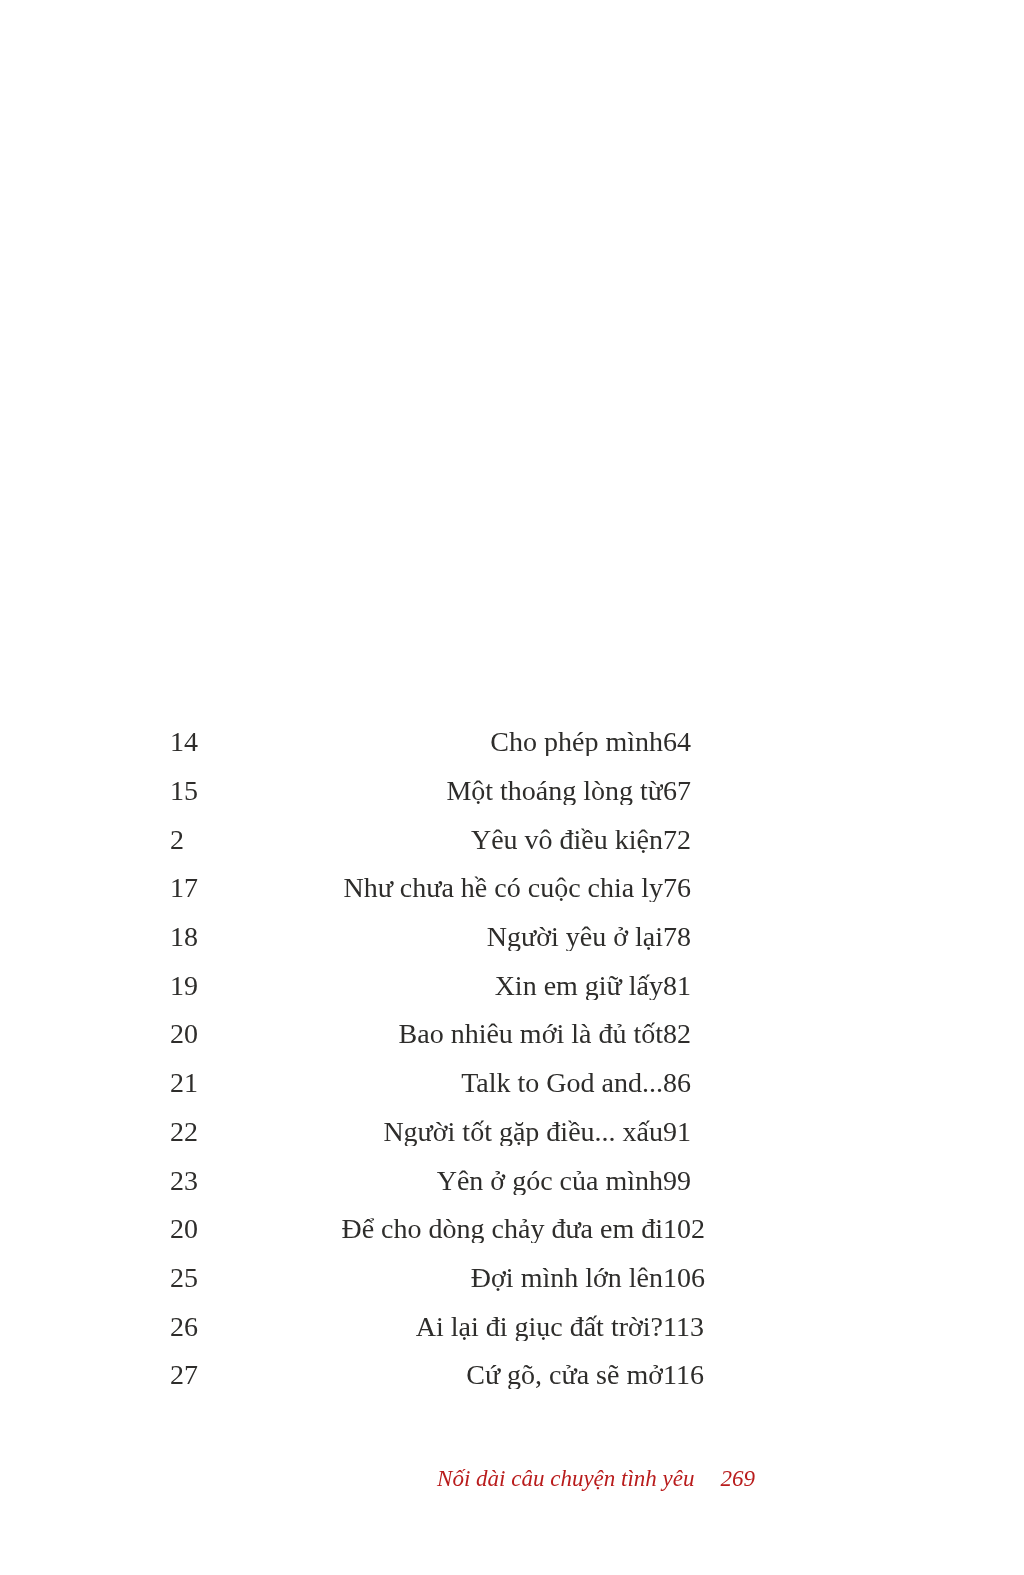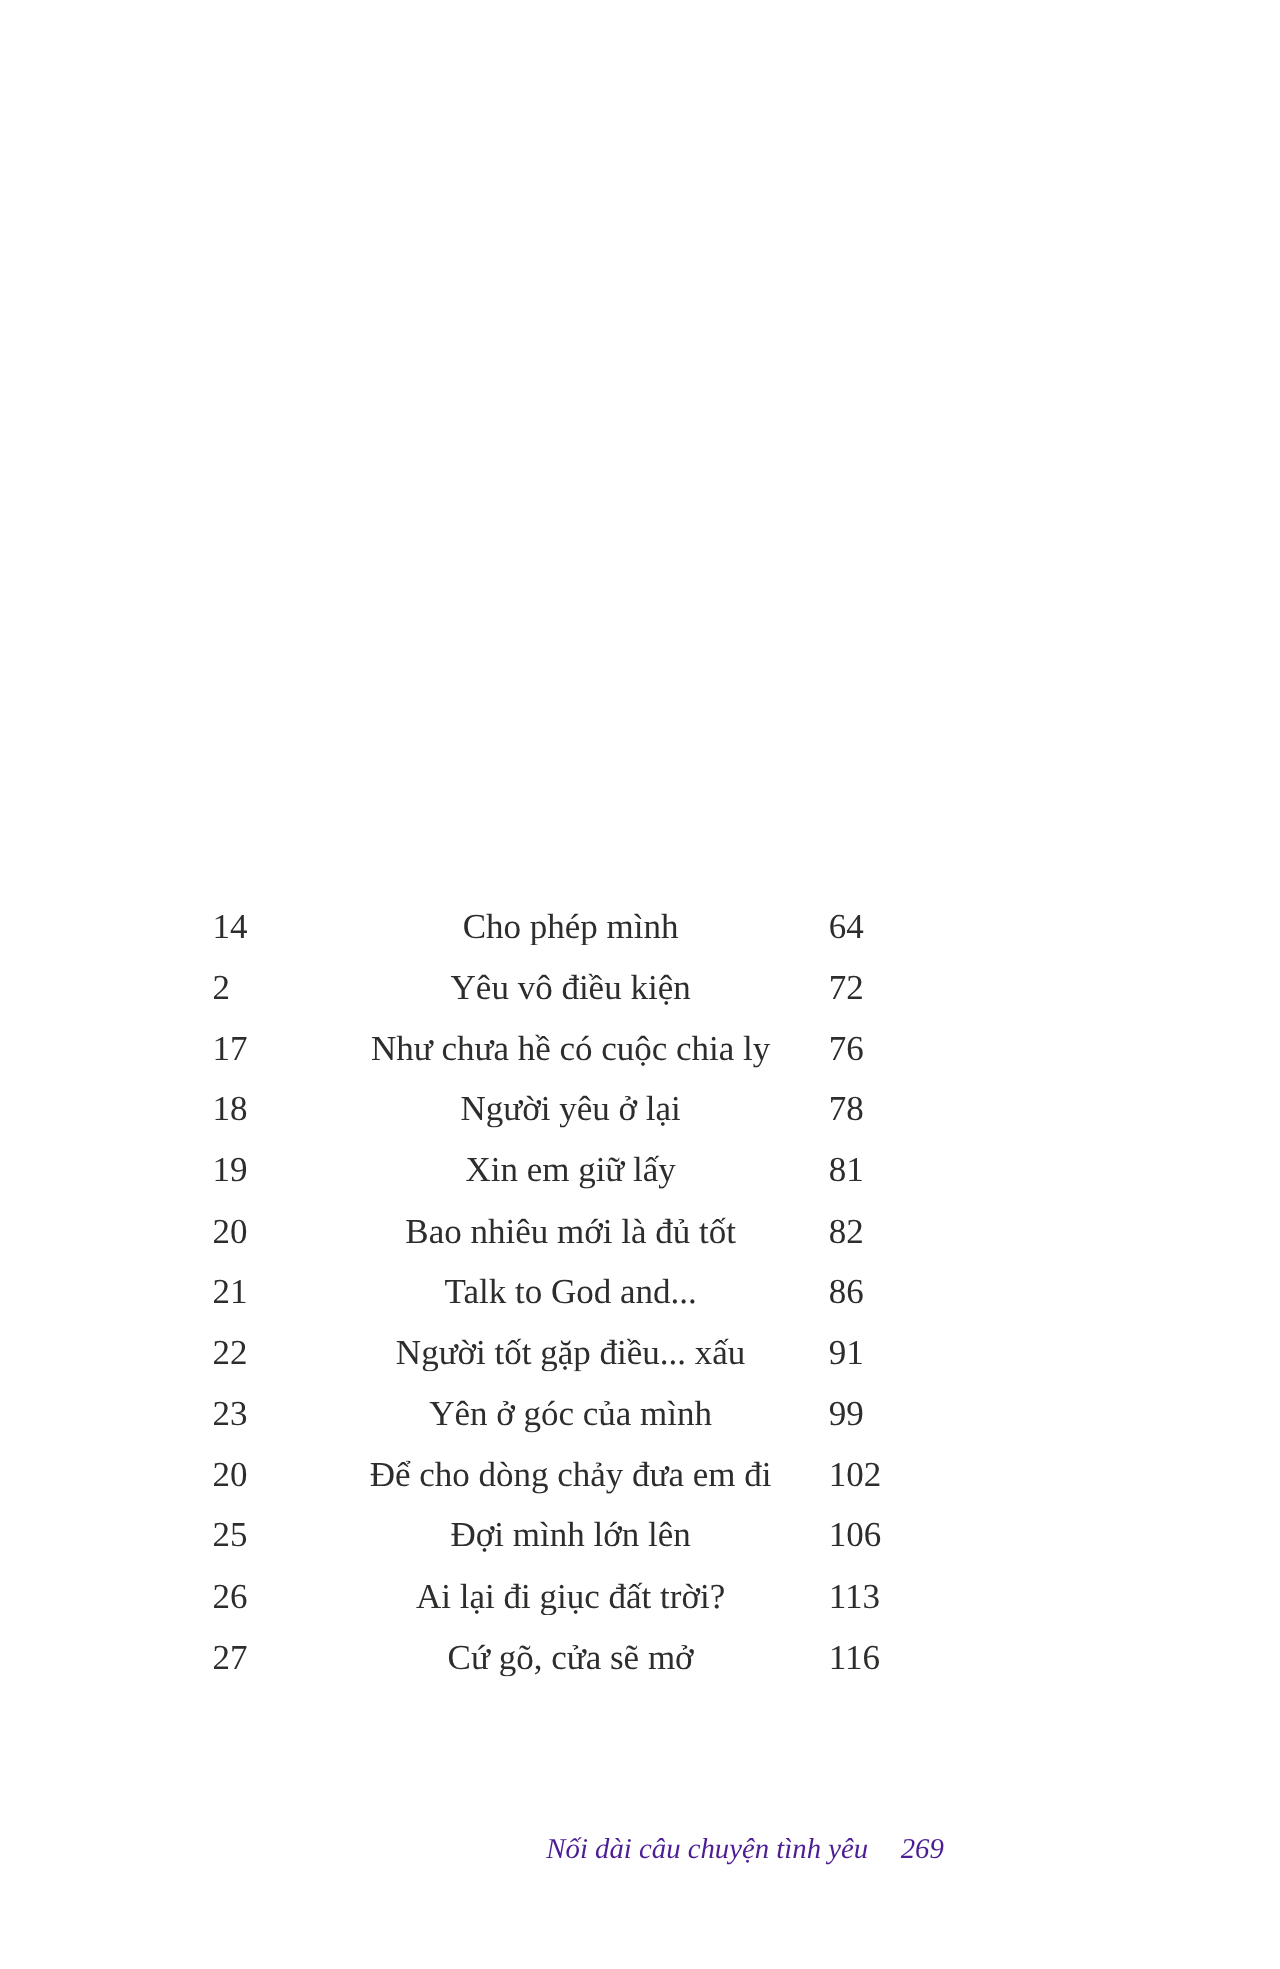--- a/index.html
+++ b/index.html
@@ -29,55 +29,60 @@
     font-size: 28px;
     line-height: 1;
   }
   .toc-row .num {
     width: 80px;
     flex: 0 0 80px;
     text-align: left;
   }
   .toc-row .title {
     flex: 1 1 auto;
-    text-align: center;
+    text-align: right;
     white-space: nowrap;
     overflow: hidden;
   }
   .toc-row .pagenum {
     flex: 0 0 70px;
     text-align: left;
   }
   .running-footer {
     position: absolute;
     top: 1466px;
     right: 129px;
     font-size: 23px;
     font-style: italic;
     white-space: nowrap;
-    color: #4c1d95;
+    color: #b91c1c;
   }
   .running-footer .footer-page {
     margin-left: 26px;
     font-style: italic;
   }
 </style>
 </head>
 <body>
 
 <div class="page">
 
   <main class="toc">
 
     <div class="toc-row">
       <span class="num">14</span>
       <span class="title">Cho phép mình</span>
       <span class="pagenum">64</span>
     </div>
 
+    <div class="toc-row">
+      <span class="num">15</span>
+      <span class="title">Một thoáng lòng từ</span>
+      <span class="pagenum">67</span>
+    </div>
 
     <div class="toc-row">
       <span class="num">2</span>
       <span class="title">Yêu vô điều kiện</span>
       <span class="pagenum">72</span>
     </div>
 
     <div class="toc-row">
       <span class="num">17</span>
       <span class="title">Như chưa hề có cuộc chia ly</span>

